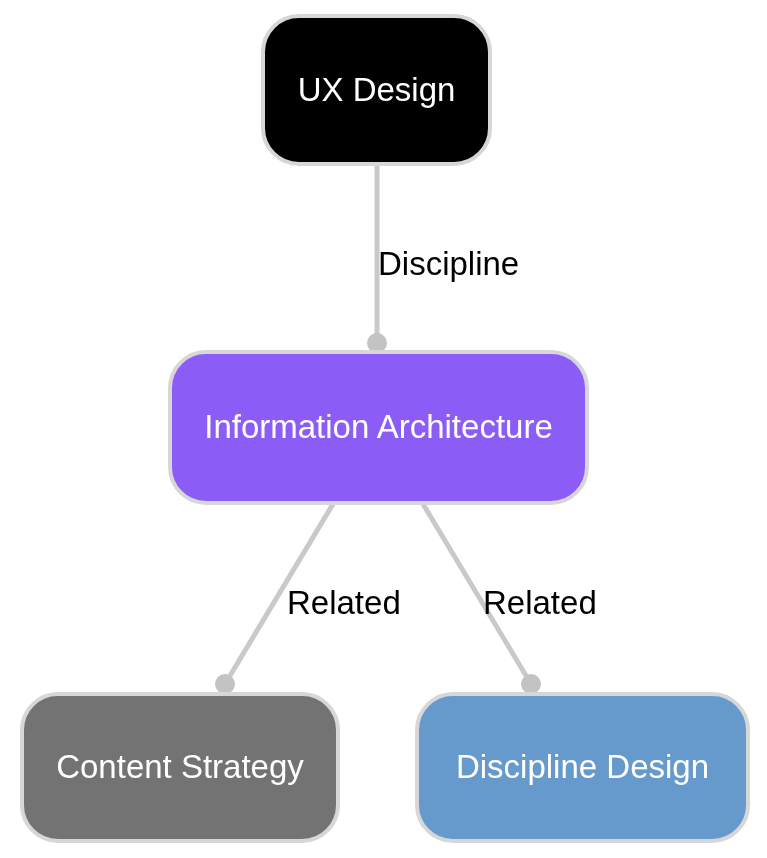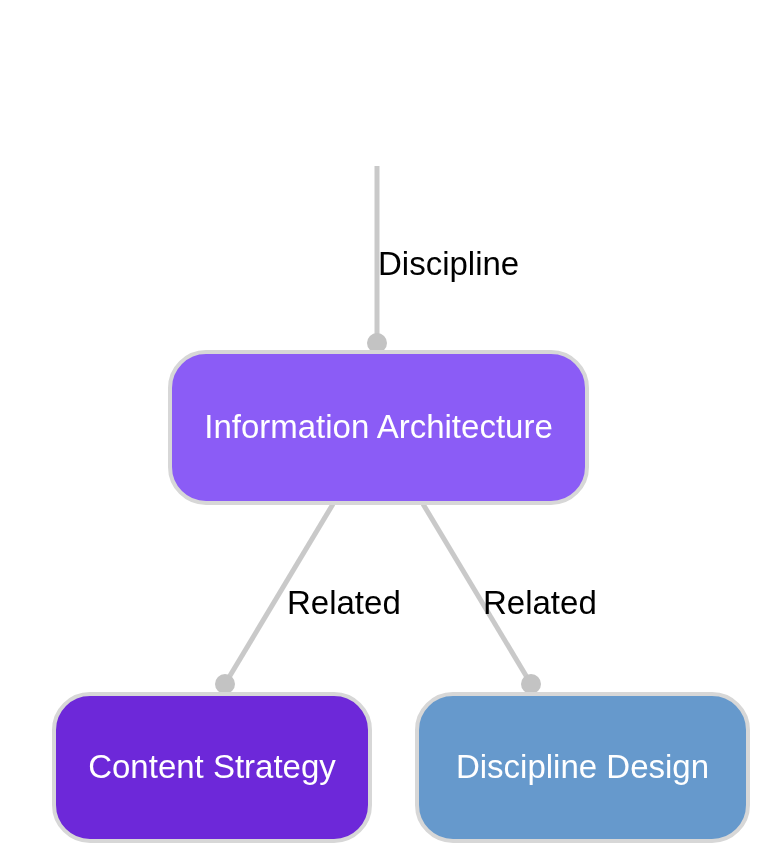--- a/index.html
+++ b/index.html
@@ -68,26 +68,29 @@
     <line x1="423" y1="504" x2="531" y2="684" stroke="#c9c9c9" stroke-width="5"></line>
     <circle cx="531" cy="684" r="10" fill="#c3c3c3"></circle>
   </svg>
 
   <div class="edge-label label-discipline">Discipline</div>
 
   <div class="edge-label label-related-left">Related</div>
 
   <div class="edge-label label-related-right">Related</div>
 
+  <div class="node node-ux" style="background-color: rgb(0, 0, 0);">
+    <span>UX Design</span>
+  </div>
 
   <div class="node node-ia" style="background-color: #8b5cf6;">
     <span>Information Architecture</span>
   </div>
 
-  <div class="node node-cs" style="background-color: #6d28d9; margin-left: 32px;">
+  <div class="node node-cs" style="background-color: #737373;">
     <span>Content Strategy</span>
   </div>
 
   <div class="node node-id" style="background-color: rgb(102, 153, 204);">
     <span>Discipline Design</span>
   </div>
 
 </div>
 
 </body></html>

